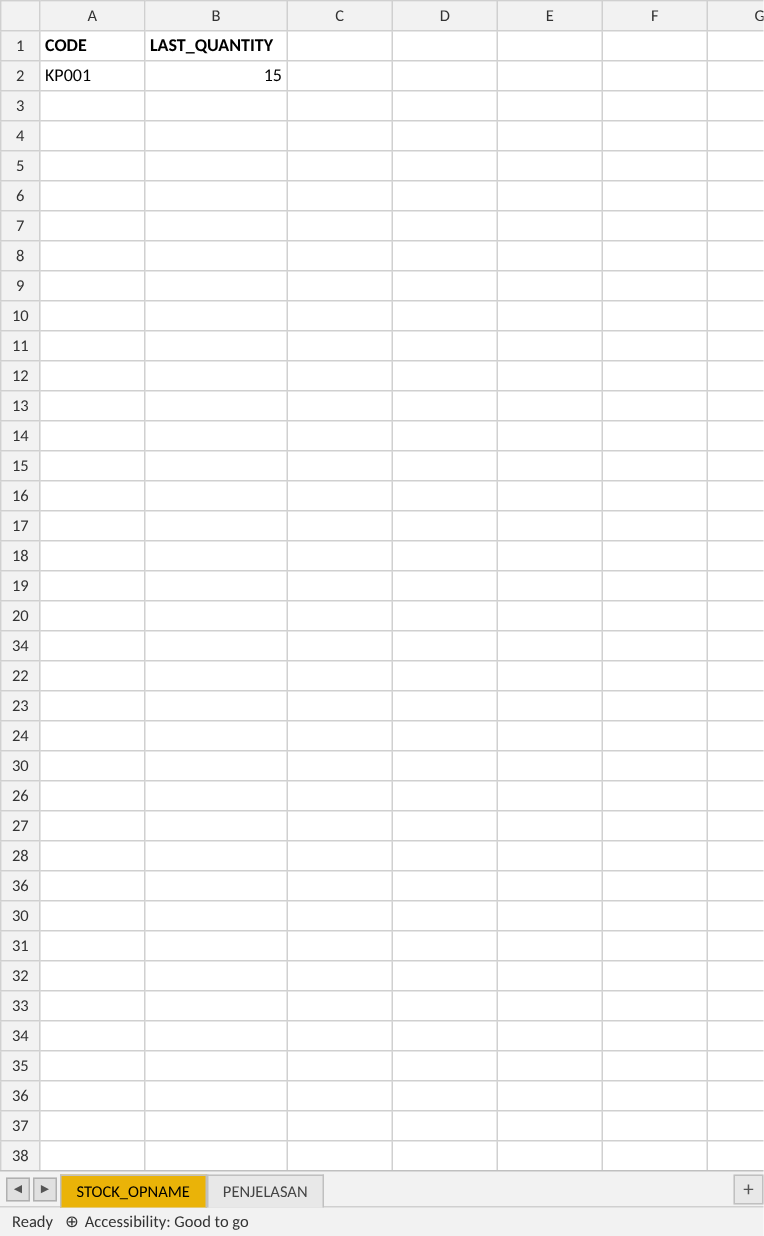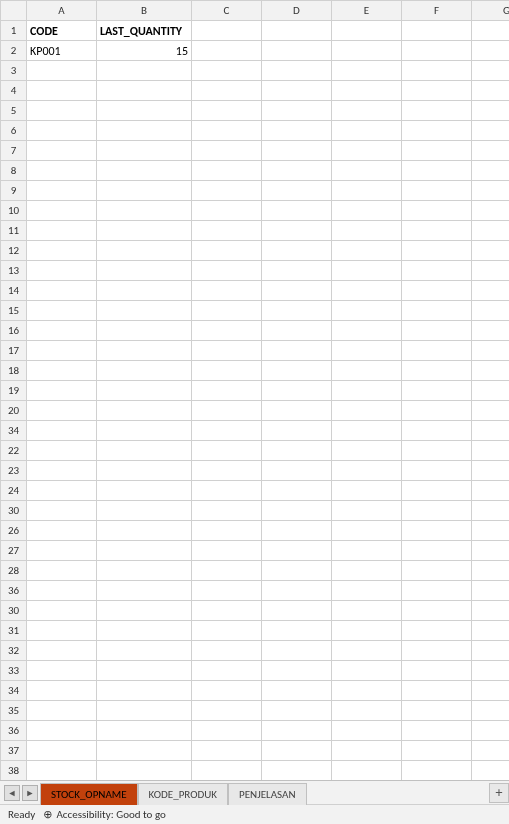--- a/index.html
+++ b/index.html
@@ -137,21 +137,21 @@
       border: 1px solid #c0c0c0;
       border-bottom: none;
       cursor: pointer;
       font-size: 11px;
       white-space: nowrap;
       position: relative;
       top: 1px;
     }
 
     .sheet-tab.active {
-      background: #c2410c;
+      background: #eab308;
       border-top: 1px solid #c0c0c0;
       font-weight: normal;
       z-index: 2;
     }
 
     .sheet-tab.inactive {
       background: #e8e8e8;
       color: #444;
     }
 
@@ -605,21 +605,20 @@
         </tbody>
     </table>
   </div>
 </div>
 
 <div class="sheet-tabs-bar">
   <div class="tab-nav-btn">◄</div>
   <div class="tab-nav-btn">►</div>
   <div class="tabs-container" id="tabs-container">
   <div class="sheet-tab active">STOCK_OPNAME</div>
-      <div class="sheet-tab inactive">KODE_PRODUK</div>
       <div class="sheet-tab inactive">PENJELASAN</div>
     </div>
   <div class="add-sheet-btn">+</div>
 </div>
 
 <div class="status-bar">
   <span class="status-ready">Ready</span>
   <span class="status-accessibility">
     <span>⊕</span>
     <span>Accessibility: Good to go</span>

